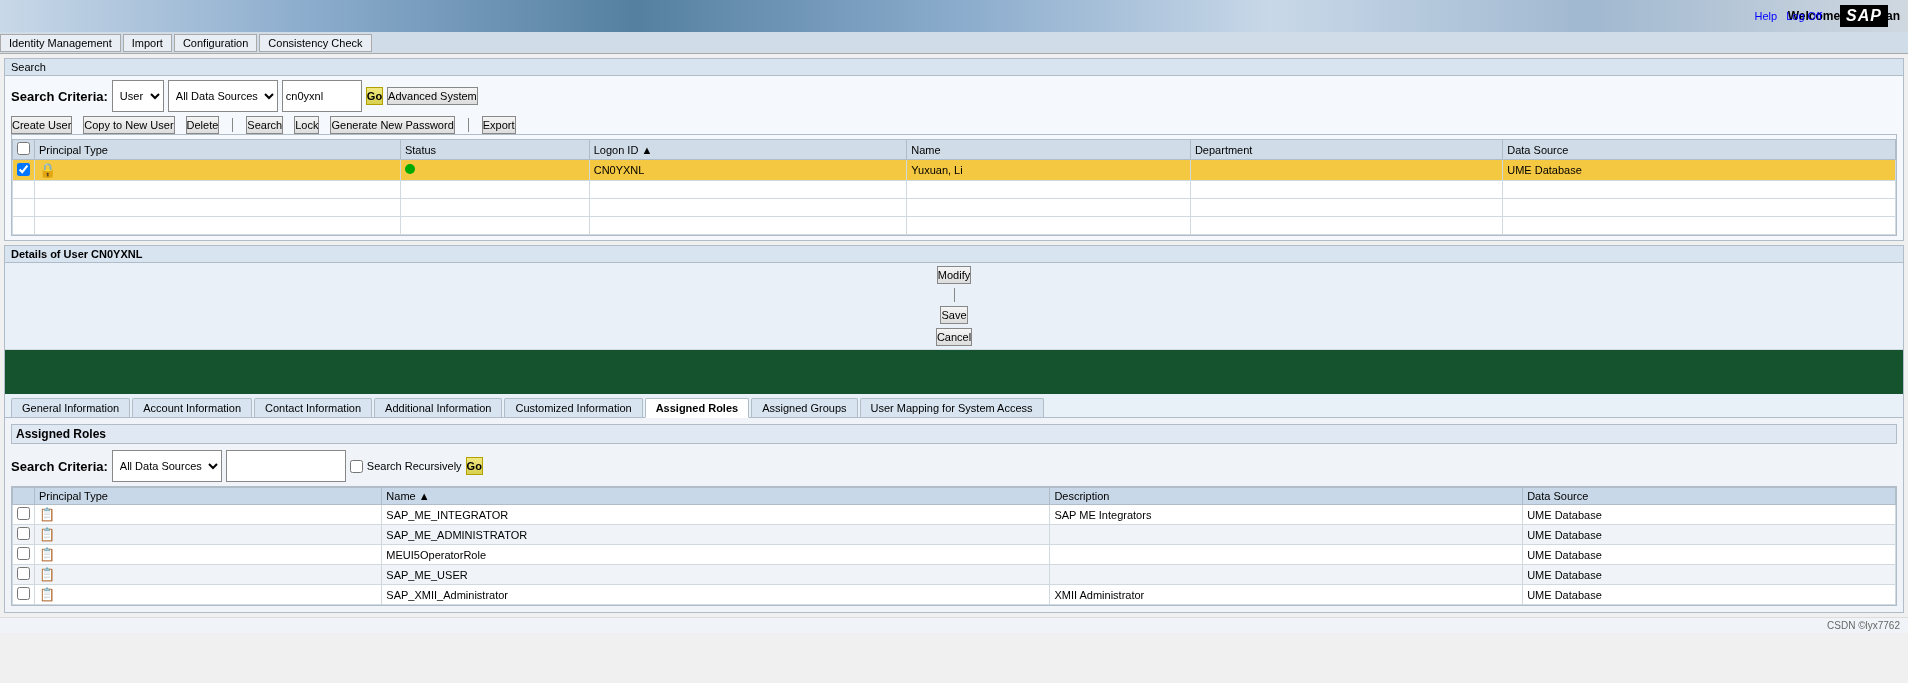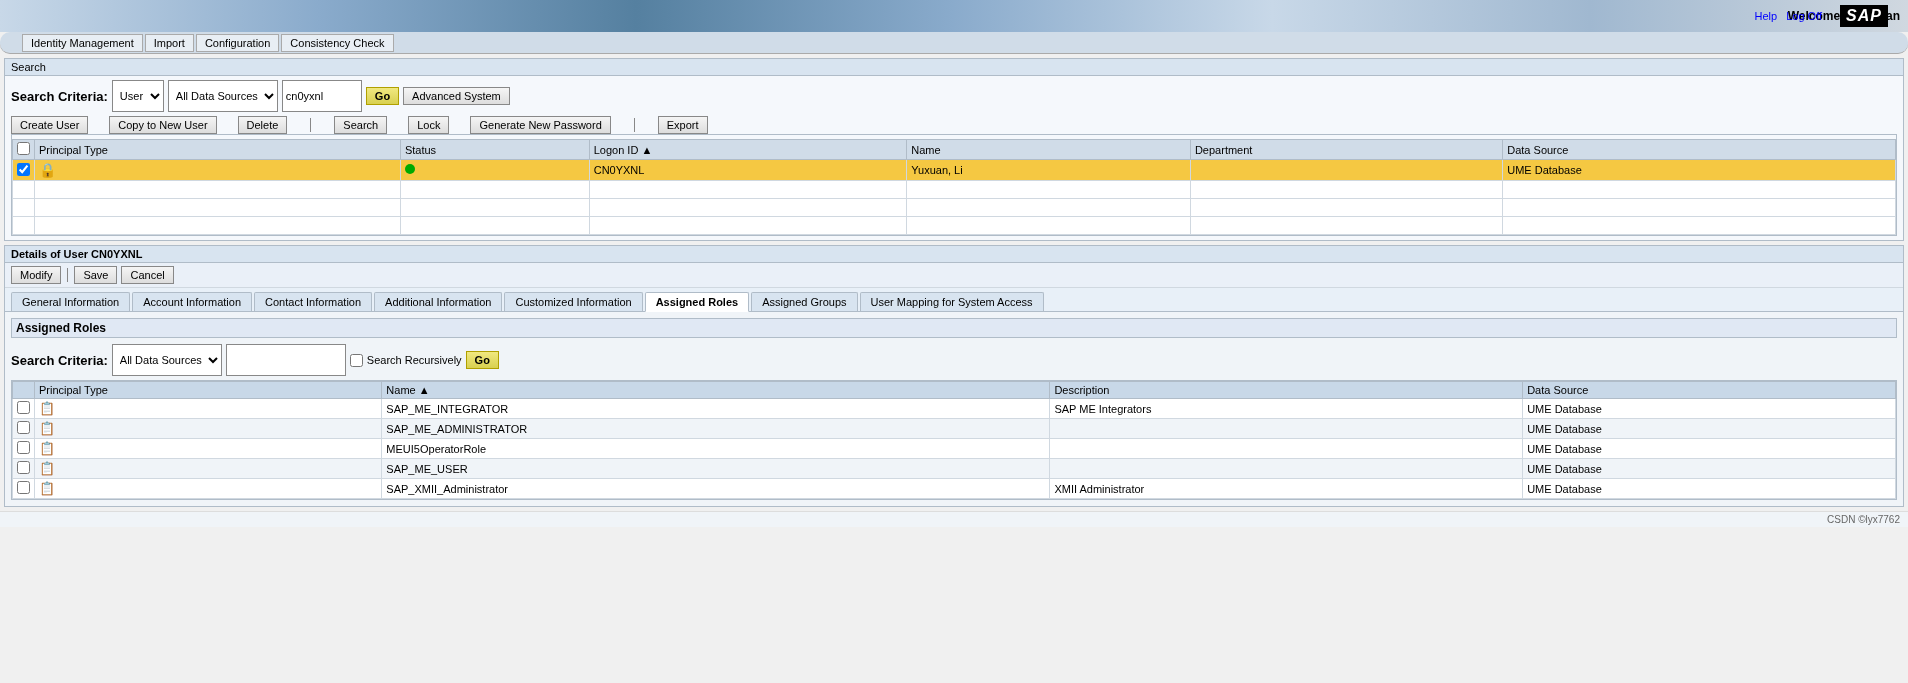--- a/index.html
+++ b/index.html
@@ -42,23 +42,22 @@
       letter-spacing: 1px;
     }
 
     
     .nav-bar {
       background: #d0dce8;
       border-bottom: 1px solid #aaa;
       display: flex;
       align-items: center;
       height: 22px;
-      padding: 0 22px;
+      padding: 0 0;
       gap: 2px;
-      border-radius: 10px;
     }
     .nav-item {
       background: #e8eef4;
       border: 1px solid #aaa;
       padding: 2px 8px;
       font-size: 11px;
       cursor: pointer;
       height: 18px;
       display: flex;
       align-items: center;
@@ -90,39 +89,39 @@
     select, input[type="text"] {
       font-size: 11px;
       border: 1px solid #888;
       padding: 1px 3px;
       height: 32px;
       background: #fff;
     }
     .btn {
       font-size: 11px;
       border: 1px solid #888;
-      padding: 1px 8px;
+      padding: 1px 0;
       height: 18px;
       background: linear-gradient(to bottom, #f5f5f5, #ddd);
       cursor: pointer;
       display: inline-flex;
       align-items: center;
       text-align: center;
     }
     .btn-go {
       background: linear-gradient(to bottom, #f0e880, #d8d050);
       border: 1px solid #b0a000;
       font-weight: bold;
     }
 
     
     .toolbar-row {
       display: flex;
       align-items: center;
-      gap: 21px;
+      gap: 11px;
       margin-top: 4px;
     }
 
     
     .data-table {
       width: 100%;
       border-collapse: collapse;
       font-size: 11px;
       margin-top: 4px;
     }
@@ -161,29 +160,31 @@
       font-size: 11px;
       border-bottom: 1px solid #b0bcc8;
     }
     .details-toolbar {
       padding: 3px 6px;
       display: flex;
       align-items: center;
       gap: 4px;
       border-bottom: 1px solid #d0d8e0;
       background: #eaf0f8;
+      flex-direction: column;
     }
 
     
     .tabs-row {
       display: flex;
       padding: 4px 6px 0 6px;
       border-bottom: 1px solid #b0bcc8;
       background: #e8f0f8;
       gap: 2px;
+      margin-top: 44px;
     }
     .tab {
       border: 1px solid #b0bcc8;
       border-bottom: none;
       padding: 3px 10px;
       background: #d8e4f0;
       font-size: 11px;
       cursor: pointer;
       border-radius: 2px 2px 0 0;
     }

